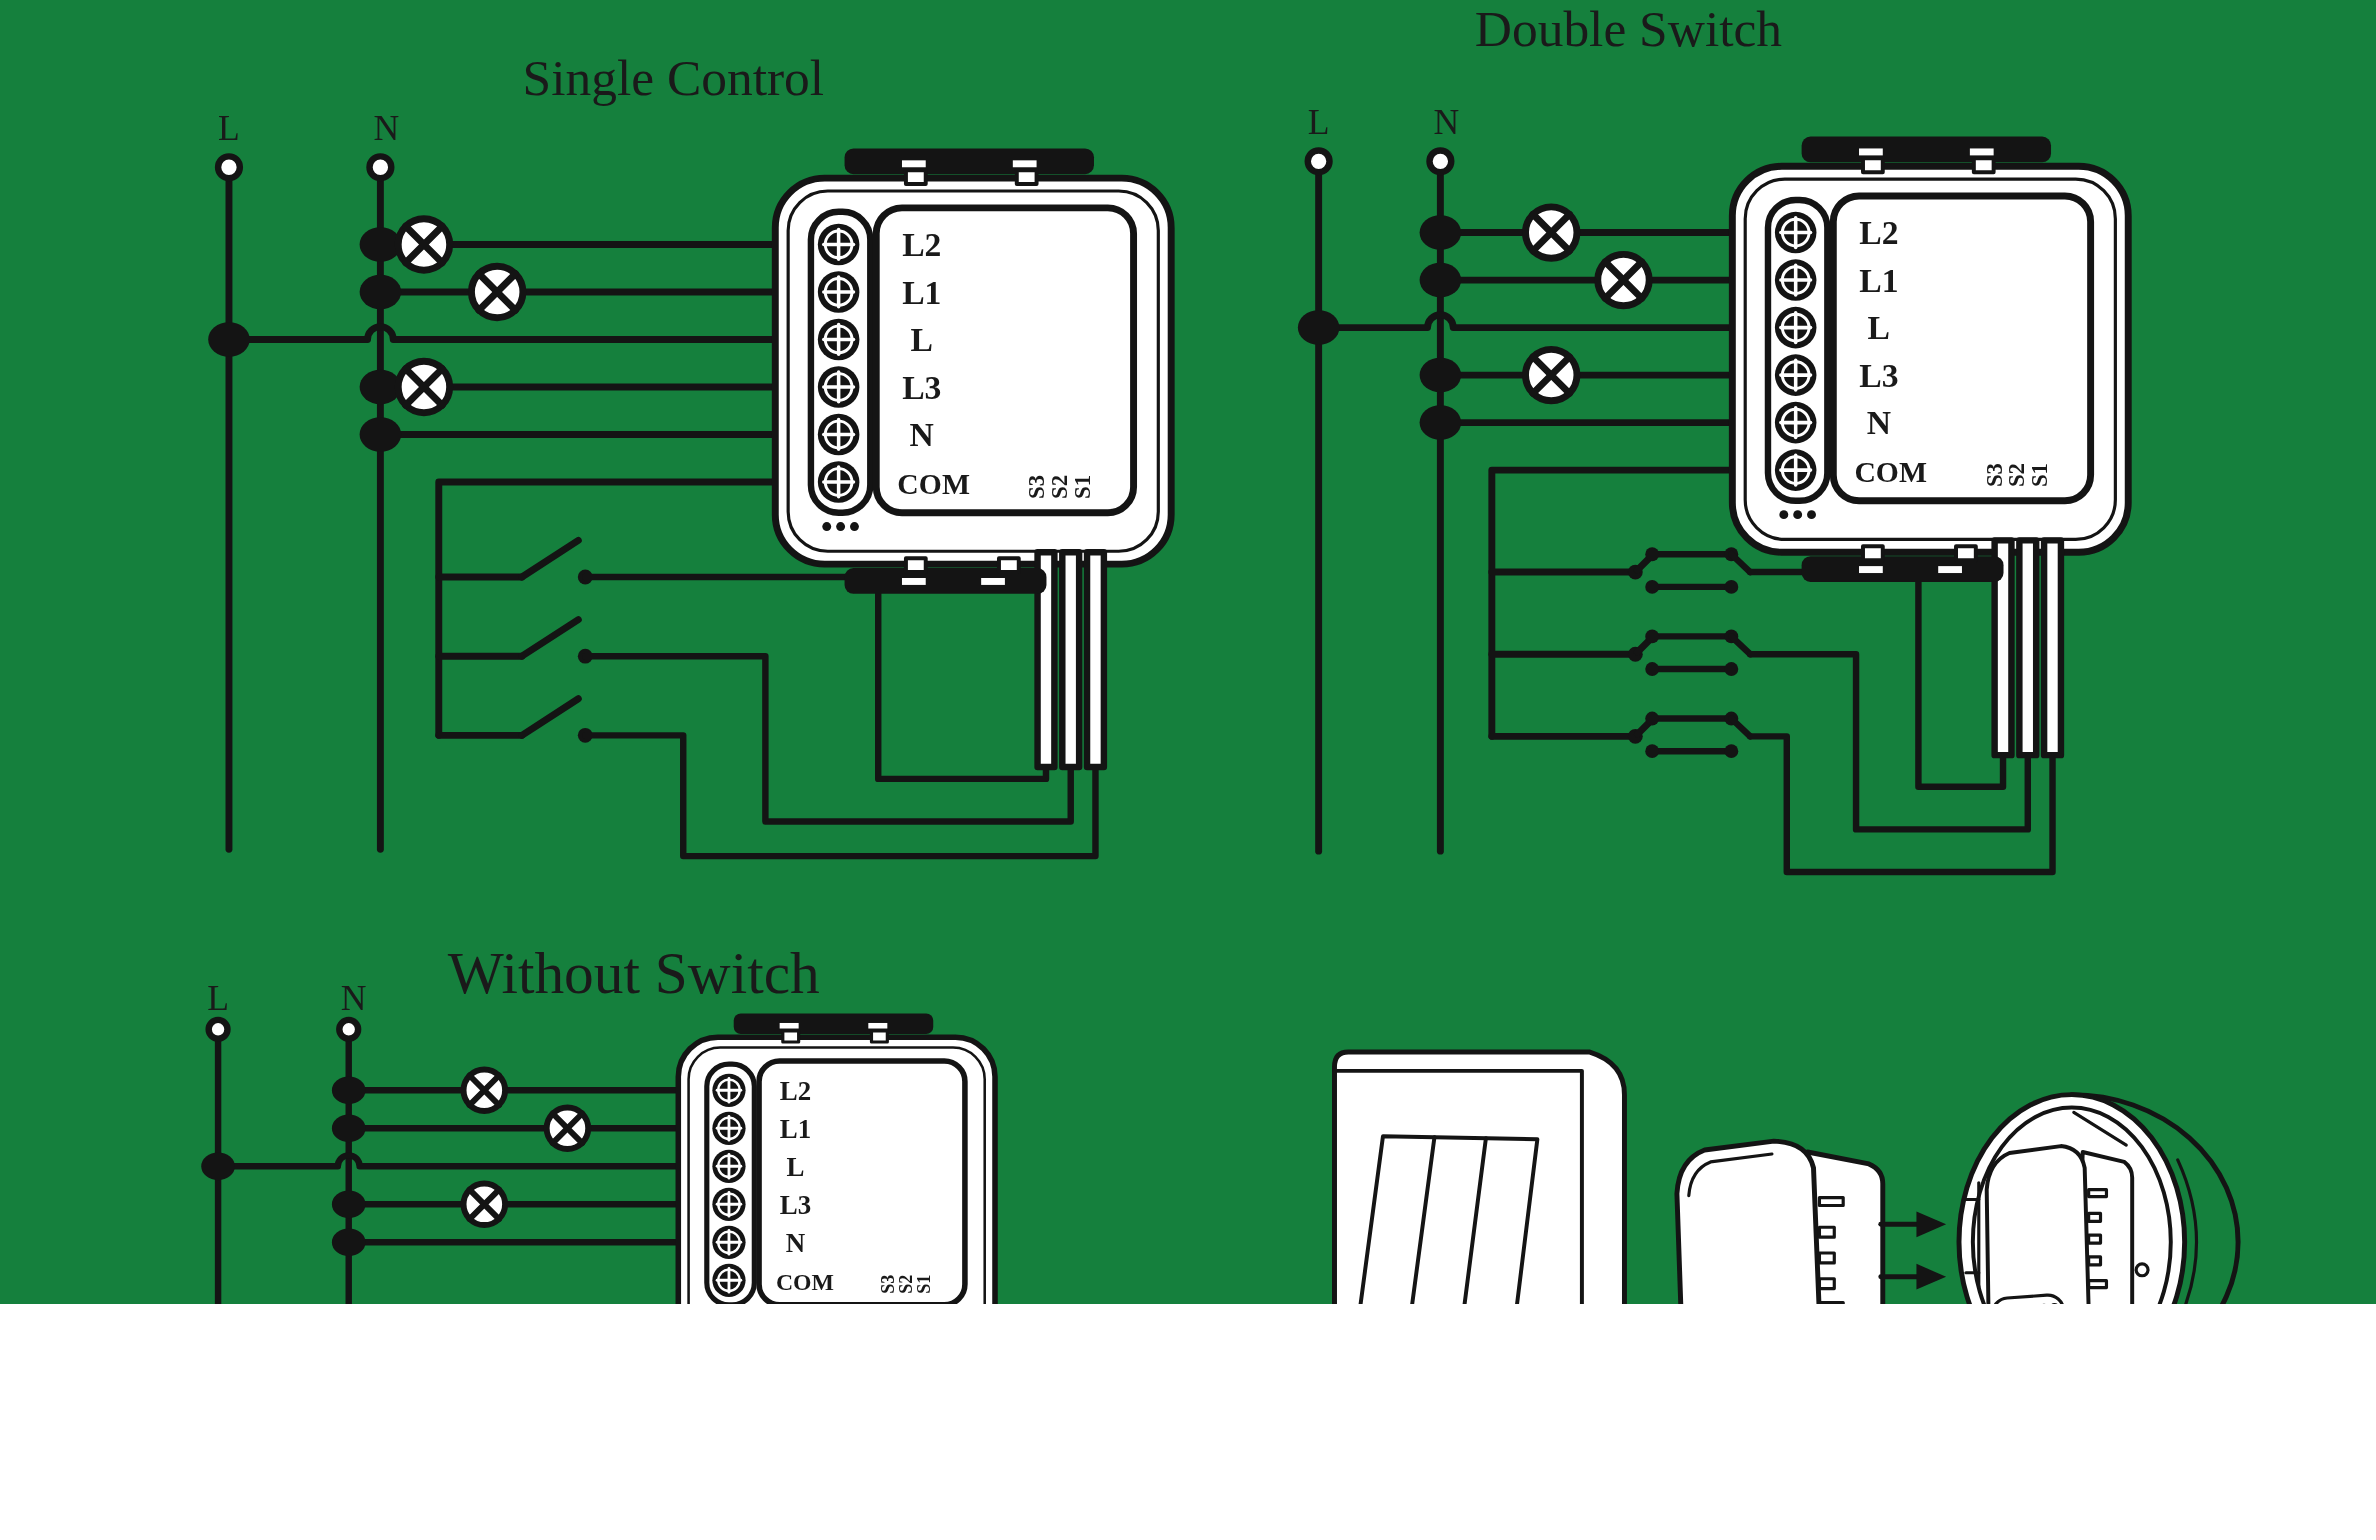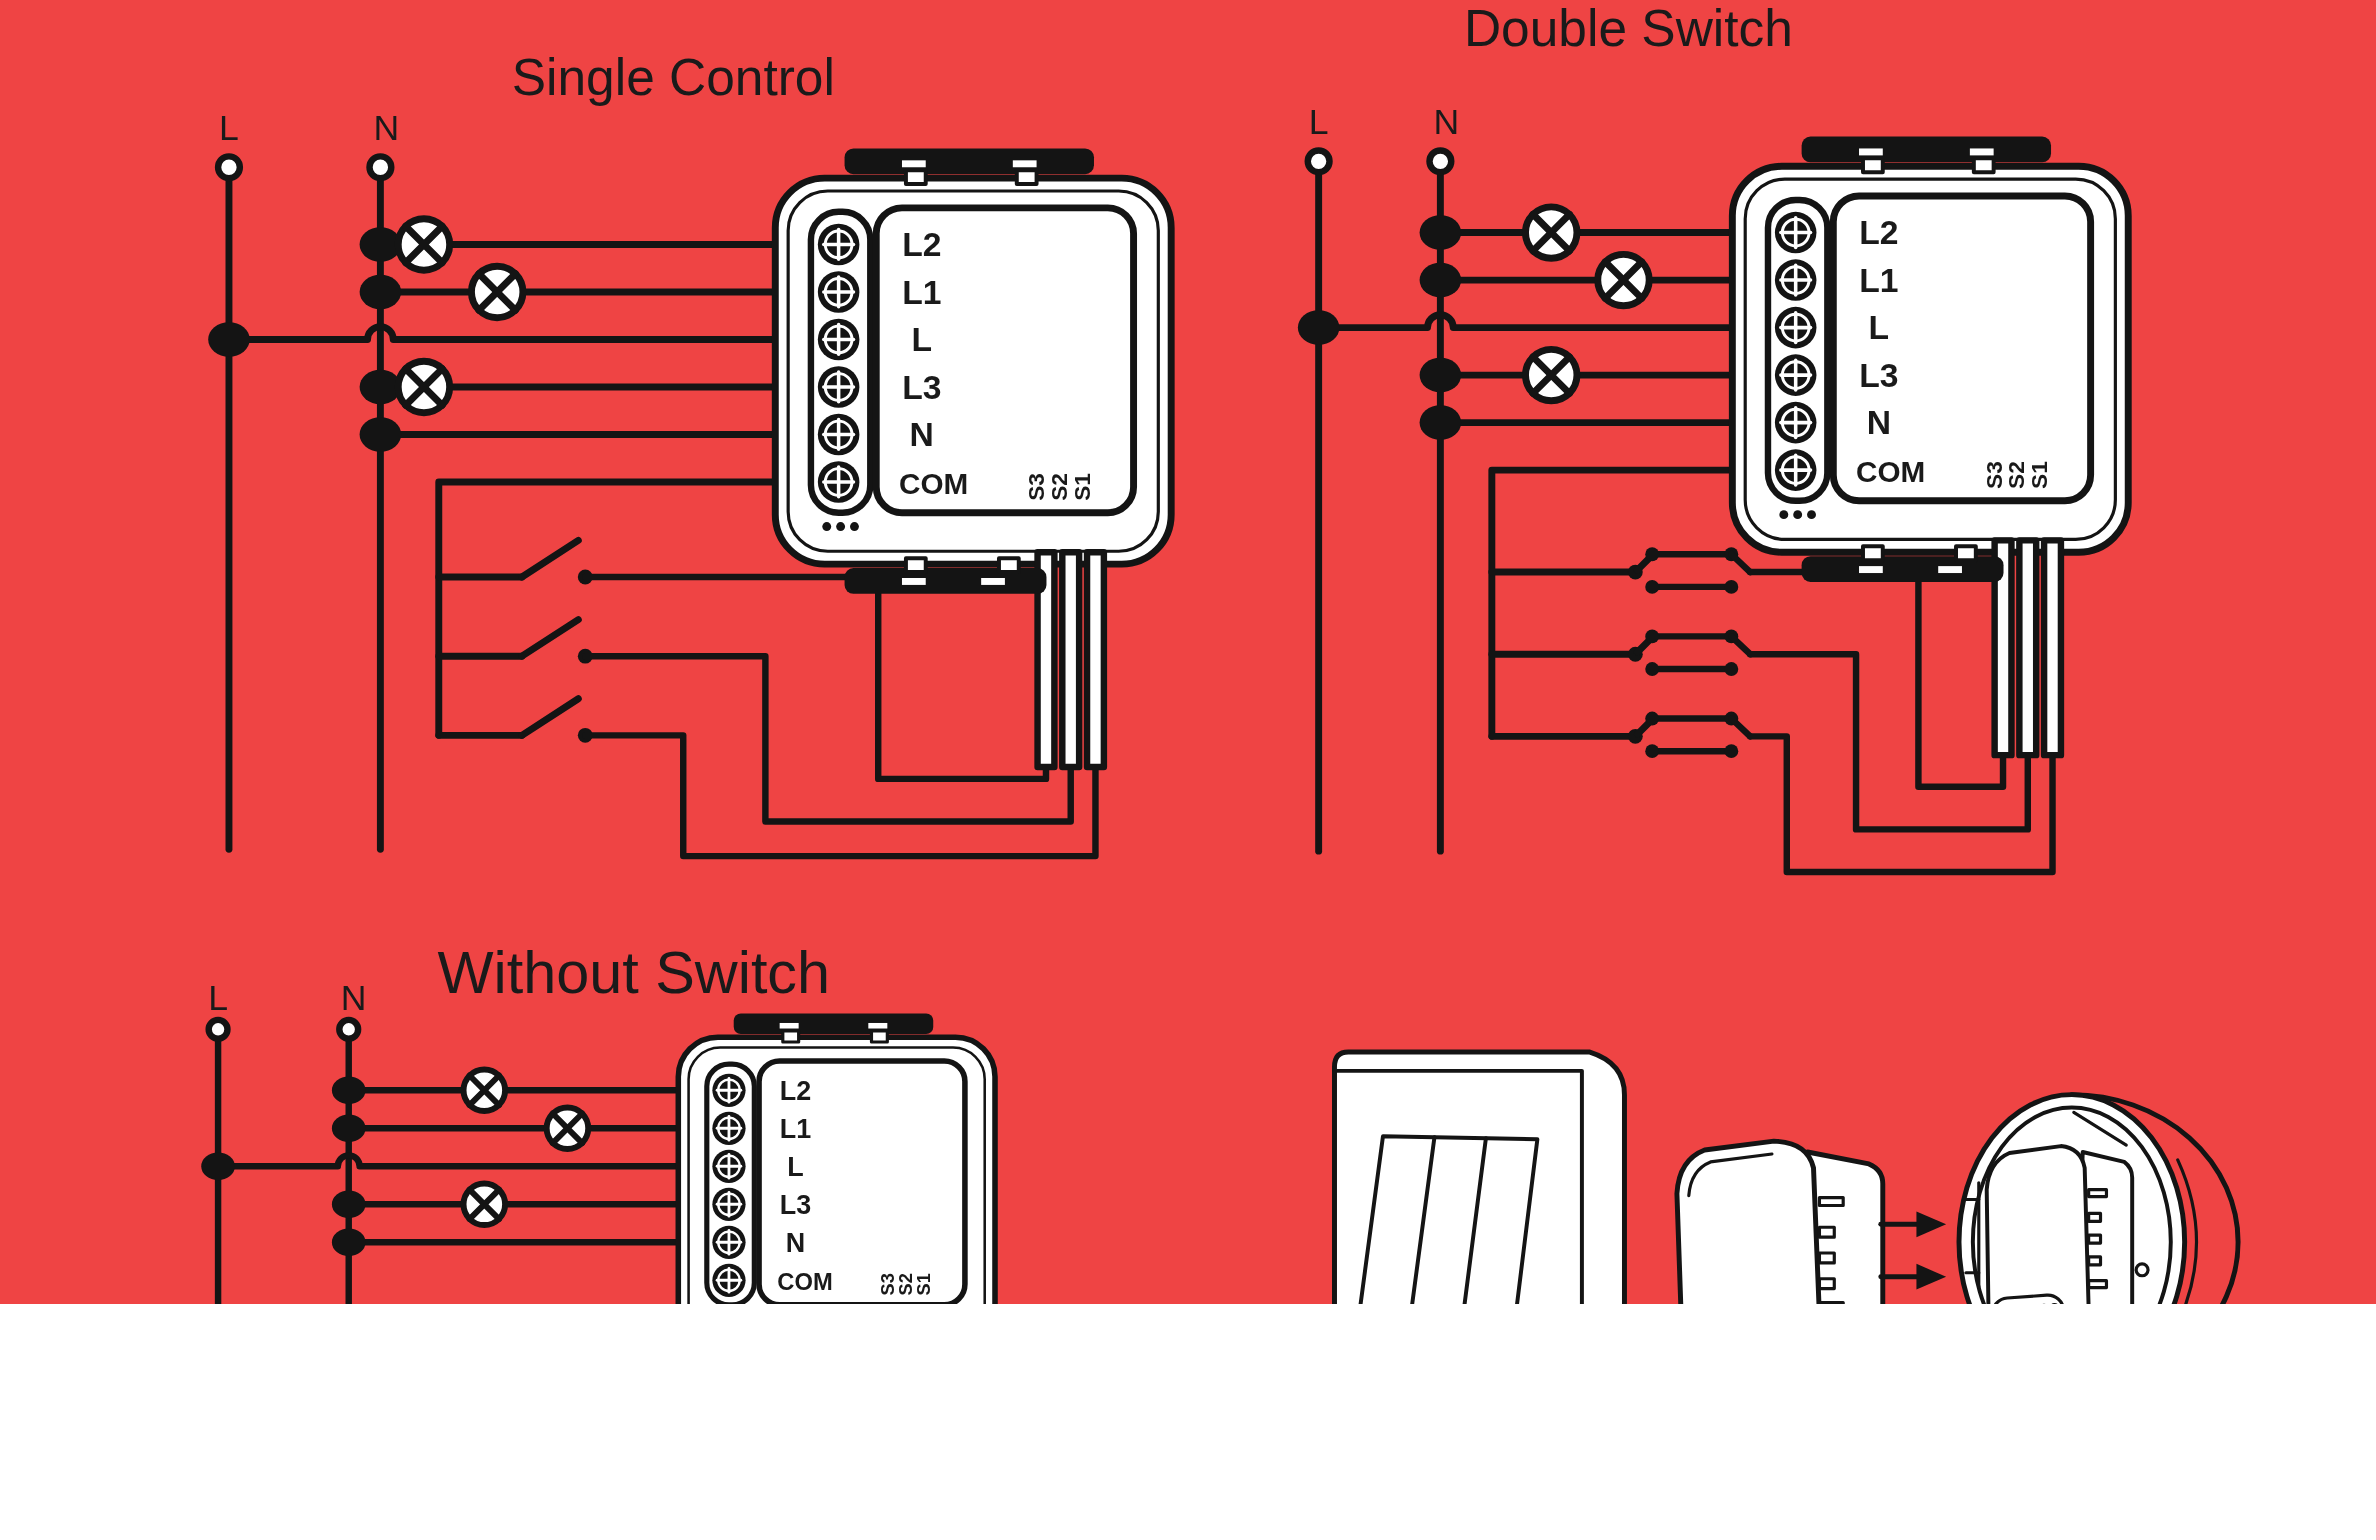--- a/index.html
+++ b/index.html
@@ -1,16 +1,16 @@
 <!DOCTYPE html>
 <html><head>
 <meta charset="utf-8">
 <style>
   html,body{margin:0;padding:0;background:#fff;}
-  .sheet{width:2376px;height:1304px;background:#ef4444;position:relative;font-family:Liberation Sans, sans-serif;}
+  .sheet{width:2376px;height:1304px;background:#15803d;position:relative;font-family:Liberation Serif, serif;}
   svg{display:block}
   svg *{stroke-linecap:round;stroke-linejoin:round}
   .s7{stroke:#141414;stroke-width:7;fill:none}
   .s6{stroke:#141414;stroke-width:6.5;fill:none}
   .s5{stroke:#141414;stroke-width:5;fill:none}
   .s4{stroke:#141414;stroke-width:4;fill:none}
   .s3{stroke:#141414;stroke-width:3.2;fill:none}
   .w{fill:#ffffff}
   .k{fill:#141414;stroke:none}
   .wh{stroke:#ffffff;fill:none}

